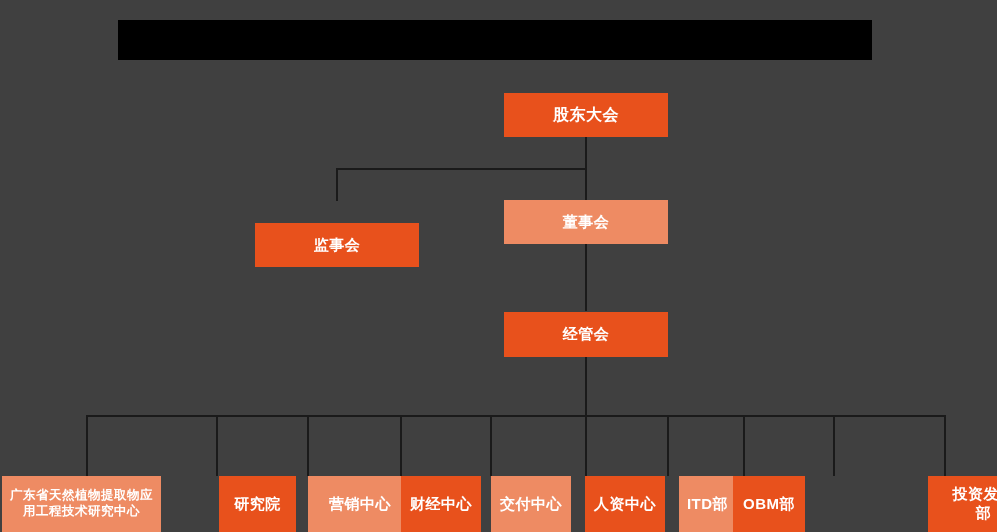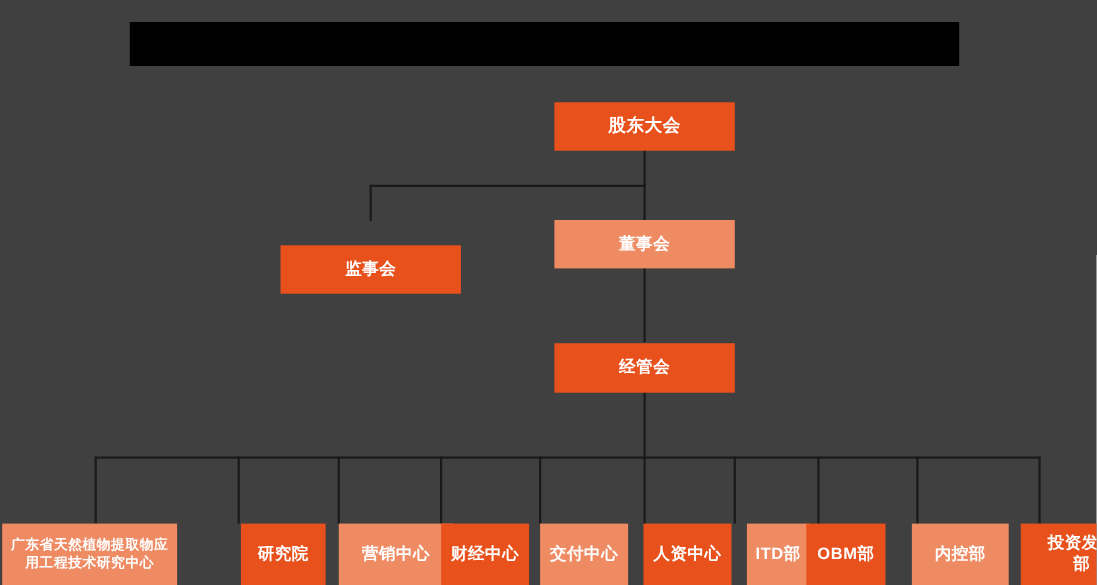--- a/index.html
+++ b/index.html
@@ -142,21 +142,18 @@
   </div>
 
   <div class="node light dept" style="left:639px; top:476px; width:57px; height:56px;">
     <span>ITD部</span>
   </div>
 
   <div class="node dark dept" style="left:693px; top:476px; width:72px; height:56px;">
     <span>OBM部</span>
   </div>
 
-  <div class="node light dept" style="left:789px; top:476px; width:88px; height:56px;">
-    <span>内控部</span>
-  </div>
 
   <div class="node dark dept" style="left:888px; top:476px; width:96px; height:56px;padding-left:19px;">
     <span>投资发展部</span>
   </div>
 
 </div>
 
 </body></html>

